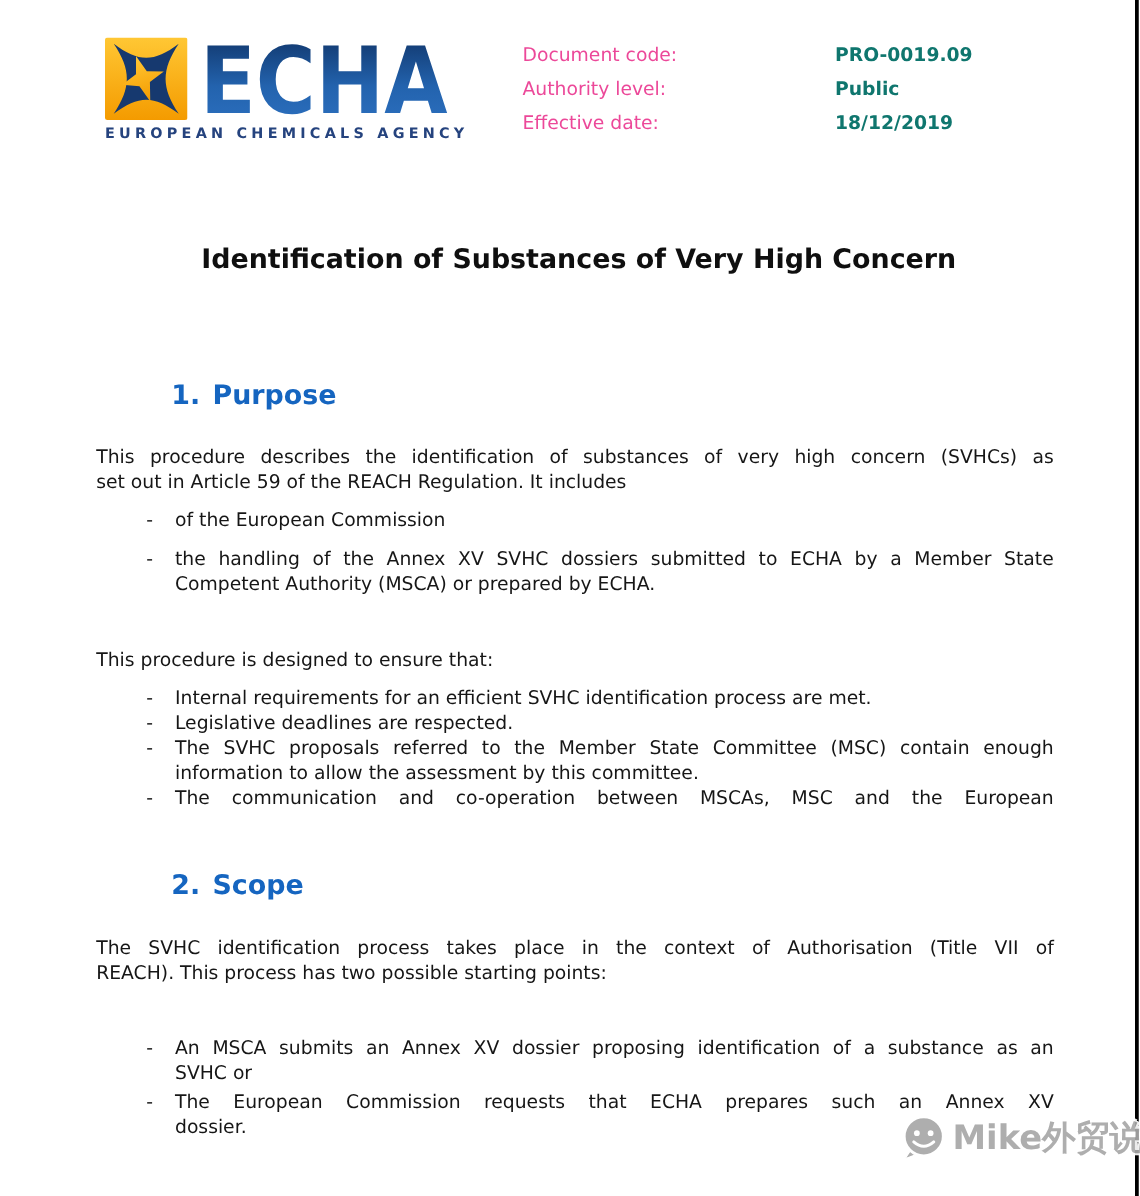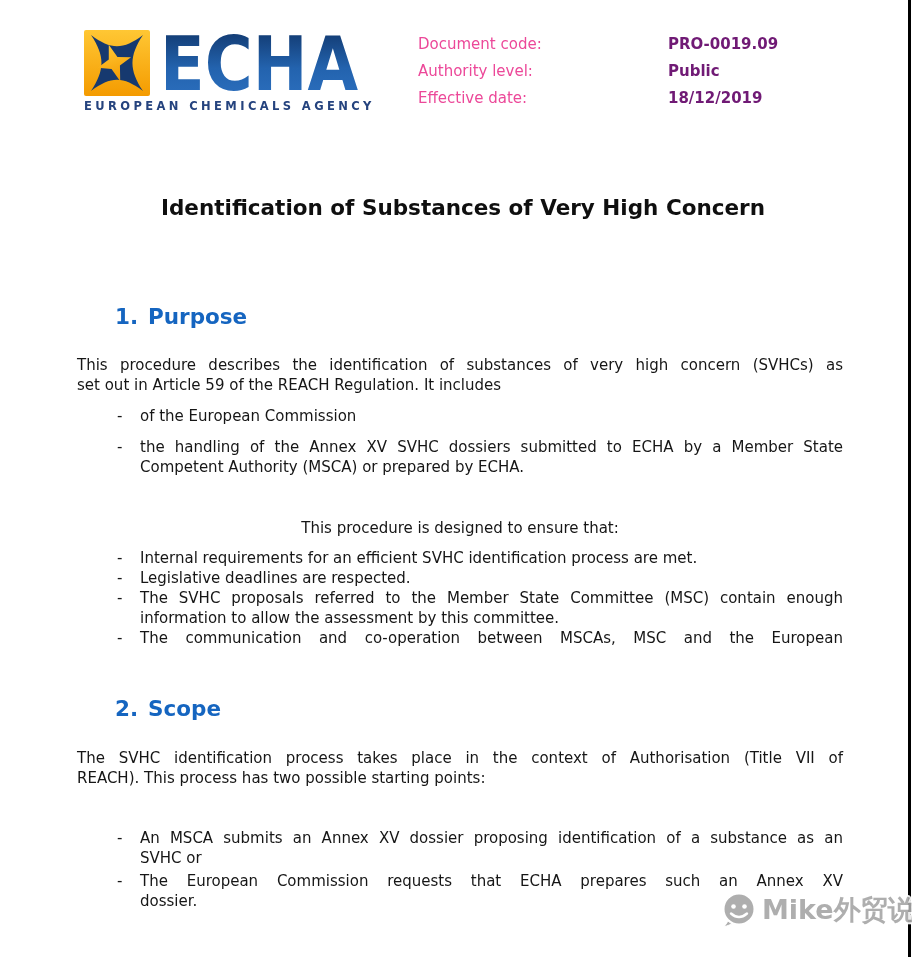--- a/index.html
+++ b/index.html
@@ -20,52 +20,52 @@
   .logo-emblem { display:block; }
   .logo-word { display:block; }
   .logo-tagline {
     margin-top:3px; font-size:11.5px; font-weight:bold;
     color:#25437E; letter-spacing:3.4px; white-space:nowrap;
   }
 
   .meta { position:absolute; left:418px; top:36px; font-size:15px; }
   .meta-row { display:flex; line-height:17px; margin-bottom:10px; }
   .meta-label { width:250px; color:#ec4899; }
-  .meta-value { font-weight:bold; color:#701a75; }
+  .meta-value { font-weight:bold; color:#0f766e; }
 
   
   .doc-title {
     position:absolute; top:195px; left:0; width:100%;
     text-align:center; font-size:21.5px; font-weight:bold;
     color:#0F0F0F; line-height:26px;padding-left:14px;
   }
 
   
   .content { position:absolute; left:77px; top:305px; width:766px; font-size:15px; line-height:20px; }
 
   .sec-h {
     font-size:21.5px; line-height:24px; font-weight:bold;
-    color:#1565C0; margin-left:38px;
+    color:#1565C0; margin-left:60px;
   }
   .sec-num { display:inline-block; width:33px; }
 
   .para { }
   .jl { display:block; text-align:justify; text-align-last:justify; }
   .nl { display:block; }
 
   .bullet { position:relative; padding-left:63px; }
   .bullet .dash { position:absolute; left:40px; top:0; }
 
   .mt3  { margin-top:3px;  }
   .mt10 { margin-top:10px; }
   .mt11 { margin-top:11px; }
   .mt26 { margin-top:26px; }
   .mt27 { margin-top:27px; }
   .mt40 { margin-top:40px; }
-  .mt41 { margin-top:41px;text-align:center; }
+  .mt41 { margin-top:41px; }
   .mt49 { margin-top:49px; }
 
   
   .watermark {
     position:absolute; left:720px; top:891px;
     display:flex; align-items:center; gap:4px; opacity:.92;
   }
   .wm-text {
     font-size:27px; font-weight:bold; color:#A8A8A8; white-space:nowrap;
     text-shadow:-1px -1px 0 #fff, 1px -1px 0 #fff, -1px 1px 0 #fff, 1px 1px 0 #fff,

